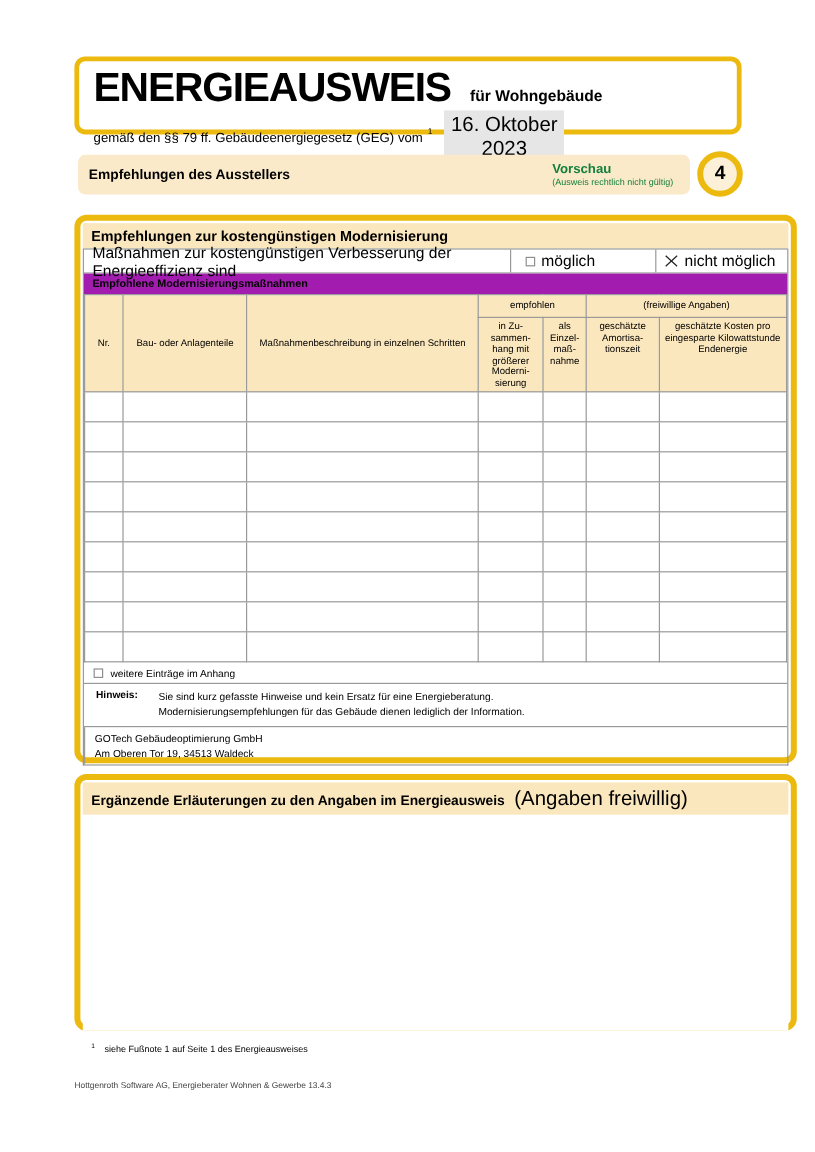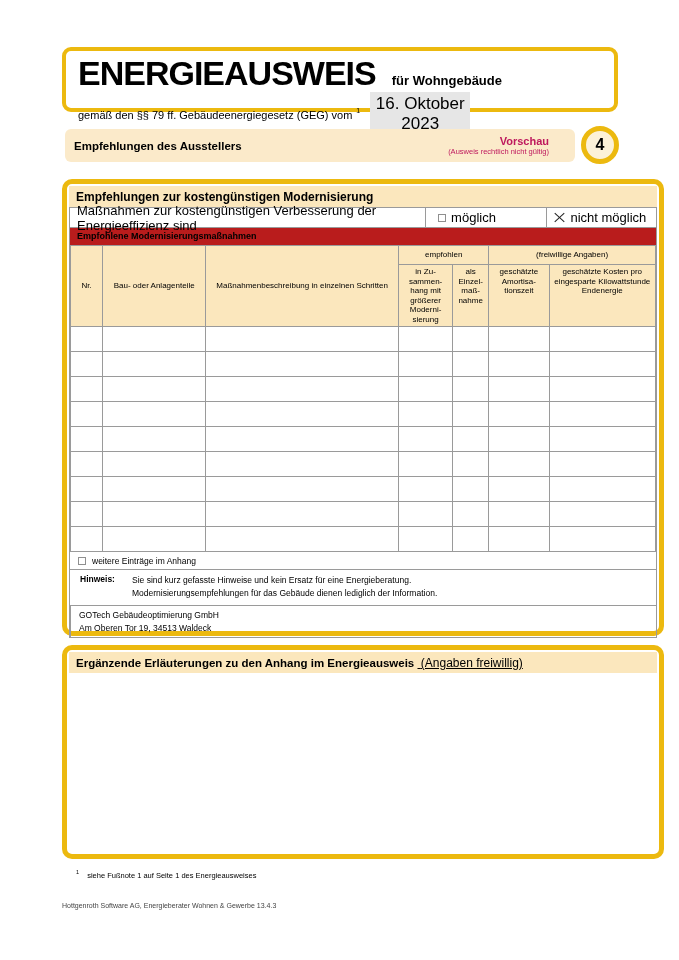--- a/index.html
+++ b/index.html
@@ -32,21 +32,21 @@
     padding: 2px 0 3px 0; margin-left: 10px;
   }
 
   
   .section-bar {
     position: absolute; left: 65px; top: 129px; width: 510px; height: 33px;
     background: #FBEACA; border-radius: 6px;
     display: flex; align-items: center;
   }
   .bar-title { font-size: 11.5px; font-weight: bold; padding-left: 9px; }
-  .preview-block { margin-left: auto; text-align: right; padding-right: 26px; color: #be185d; }
+  .preview-block { margin-left: auto; text-align: left; padding-right: 14px; color: #15803d; }
   .preview-title { font-size: 11px; font-weight: bold; line-height: 12px; }
   .preview-note { font-size: 7.5px; line-height: 9px; }
   .page-circle {
     position: absolute; left: 581px; top: 126px; width: 38px; height: 38px;
     border: 5px solid #ECB90F; border-radius: 50%; background: #FCF1D8;
     display: flex; align-items: center; justify-content: center;
     font-size: 16px; font-weight: bold;
   }
 
   
@@ -54,21 +54,21 @@
     position: absolute; left: 62px; width: 602px;
     border: 5px solid #ECB90F; border-radius: 10px; background: #fff;
     padding: 2px;
   }
   .main-section { top: 179px; height: 457px; }
   .supplement-section { top: 645px; height: 214px; }
   .sec-header {
     background: #FBE7BD; font-size: 12px; font-weight: bold;
     padding: 4px 7px 3px 7px;
   }
-  .sec-header .suffix { font-weight: normal; font-size: 12px; text-decoration: underline; }
+  .sec-header .suffix { font-weight: normal; font-size: 17px; }
   .supplement-section .sec-header { font-size: 11.5px; }
 
   
   .form-body { border: 1px solid #9A9A9A; border-top: none; }
   .measures-row {
     display: flex; align-items: stretch; height: 21px; font-size: 13px;
     border-top: 1px solid #9A9A9A; border-bottom: 1px solid #9A9A9A;
   }
   .measures-statement { flex: 0 0 60.6%; display: flex; align-items: center; padding-left: 7px; }
   .option-cell {
@@ -76,21 +76,21 @@
     border-left: 1px solid #9A9A9A; padding-left: 12px;
   }
   .option-cell.first { flex: 0 0 20.7%; }
   .option-cell.second { flex: 1 1 auto; padding-left: 7px; }
   .checkbox-empty {
     width: 8px; height: 8px; border: 1px solid #8F8F8F; background: #fff; flex: 0 0 auto;
   }
   .checkbox-x { width: 11px; height: 11px; flex: 0 0 auto; }
 
   .table-caption {
-    background: #b91c1c; font-size: 9px; font-weight: bold; padding: 3px 7px 4px 7px;
+    background: #a21caf; font-size: 9px; font-weight: bold; padding: 3px 7px 4px 7px;
   }
 
   table.mod-table { width: 100%; border-collapse: collapse; table-layout: fixed; }
   table.mod-table th, table.mod-table td { border: 1px solid #9A9A9A; }
   table.mod-table th {
     background: #FBE7BD; font-weight: normal; font-size: 8px; line-height: 9.5px;
     text-align: center; padding: 2px 2px;
   }
   th.group-head { height: 19px; }
   th.span-head { vertical-align: middle; }
@@ -294,21 +294,21 @@
           <div>GOTech  Gebäudeoptimierung GmbH</div>
           <div>Am Oberen Tor  19, 34513 Waldeck</div>
         </span>
       </div>
 
     </div>
   </div>
 
   <div class="gold-section supplement-section">
     <div class="sec-header">
-      <span>Ergänzende Erläuterungen zu den Anhang im Energieausweis</span>
+      <span>Ergänzende Erläuterungen zu den Angaben im Energieausweis</span>
       <span class="suffix">&nbsp;<span>(Angaben freiwillig)</span></span>
     </div>
     <div class="supplement-body"></div>
   </div>
 
   <div class="footnote">
     <sup>1</sup>
     <span>siehe Fußnote 1 auf Seite 1 des Energieausweises</span>
   </div>
 

